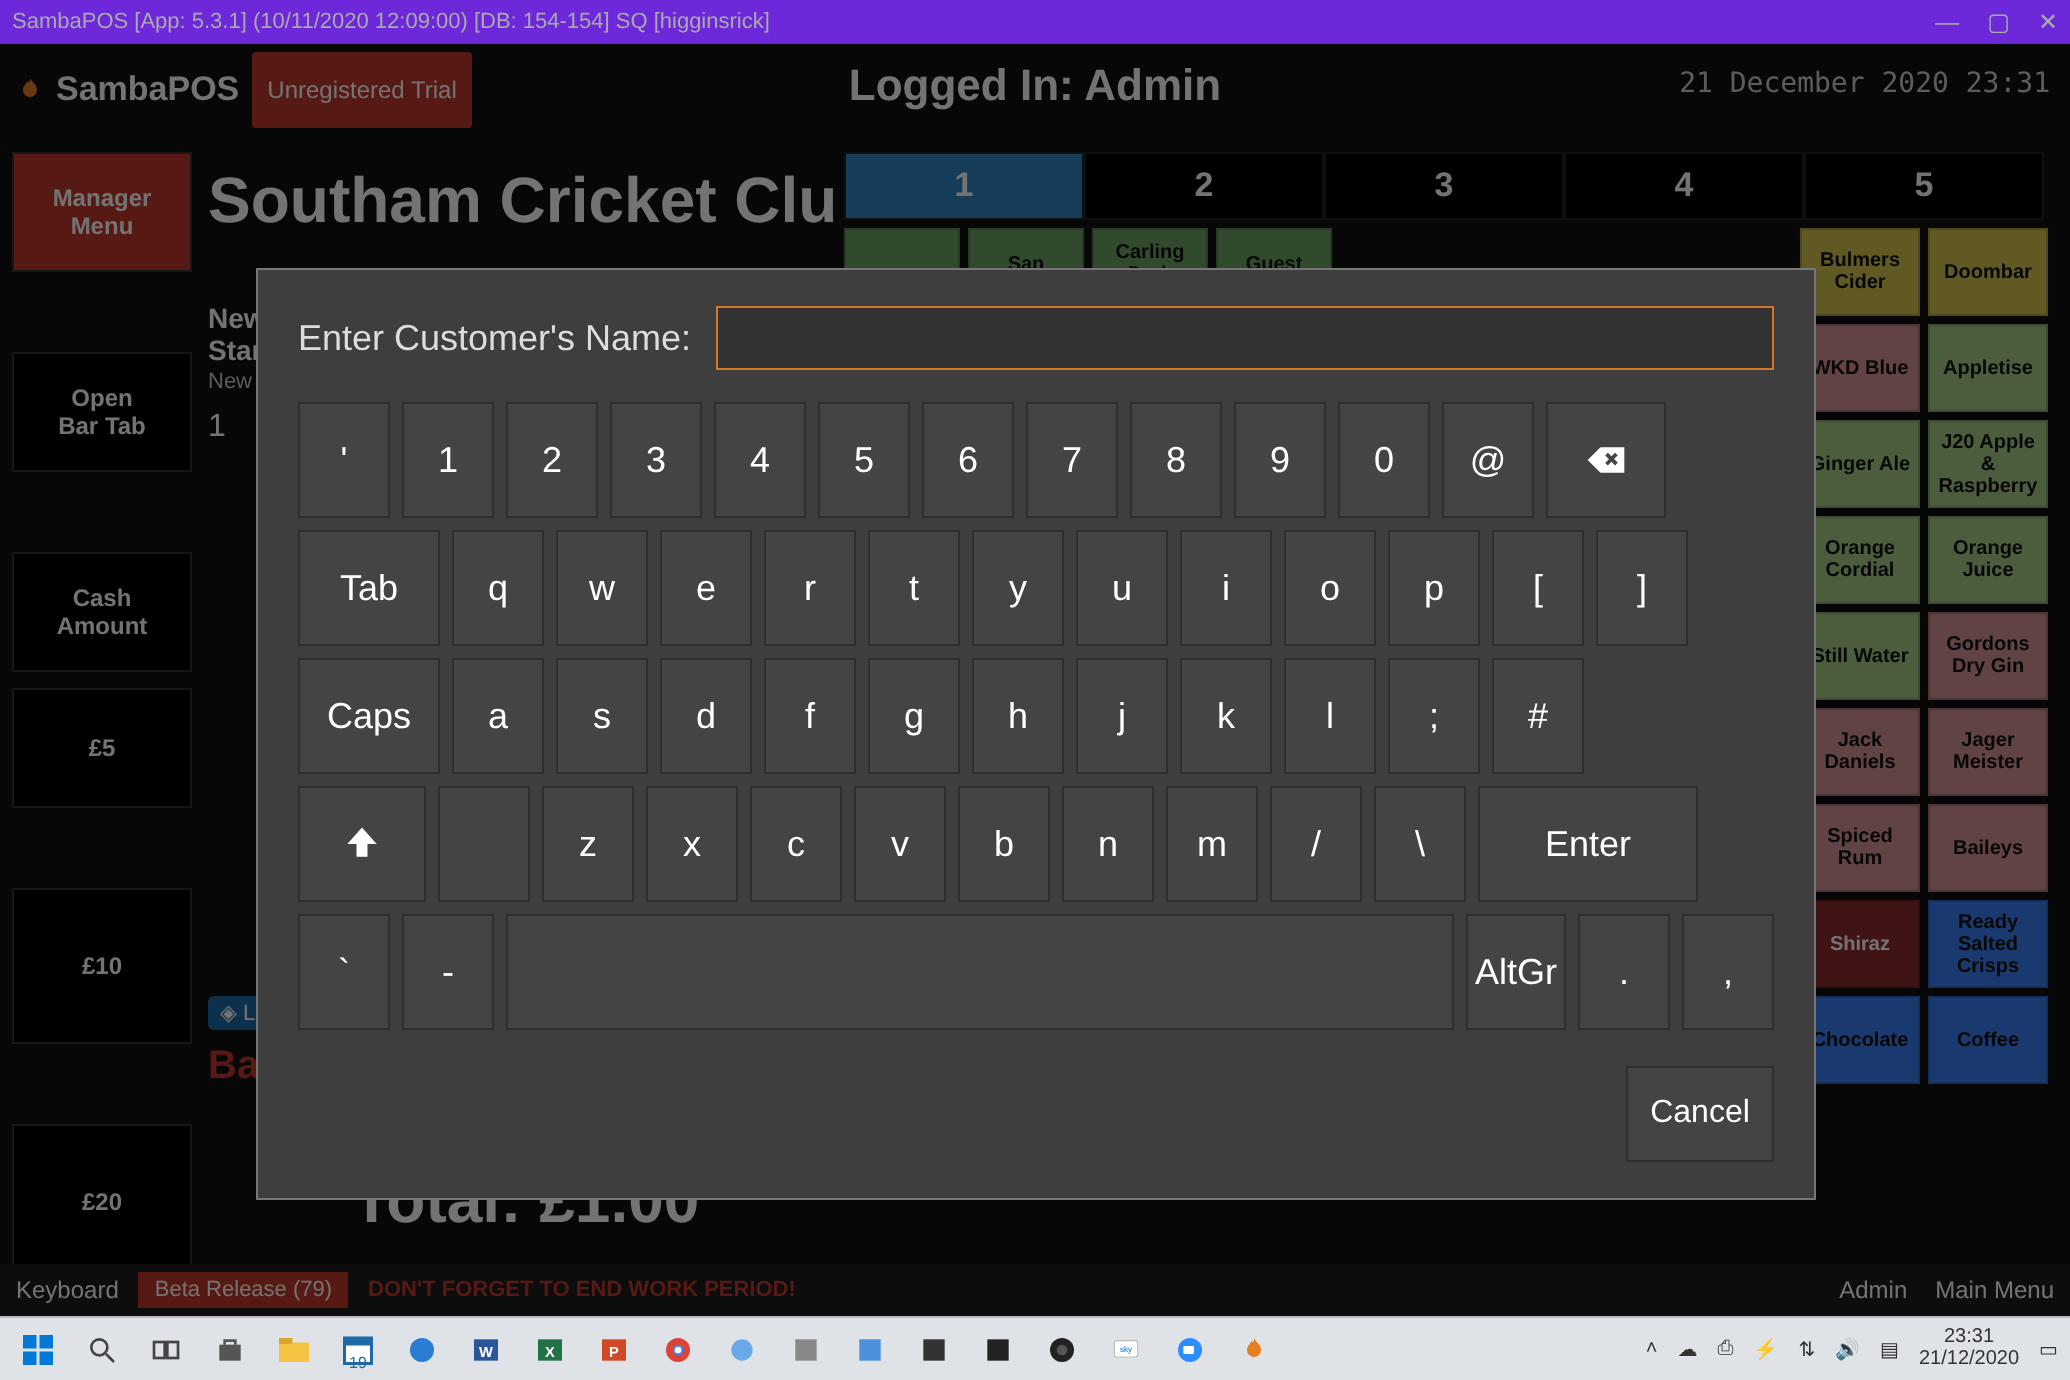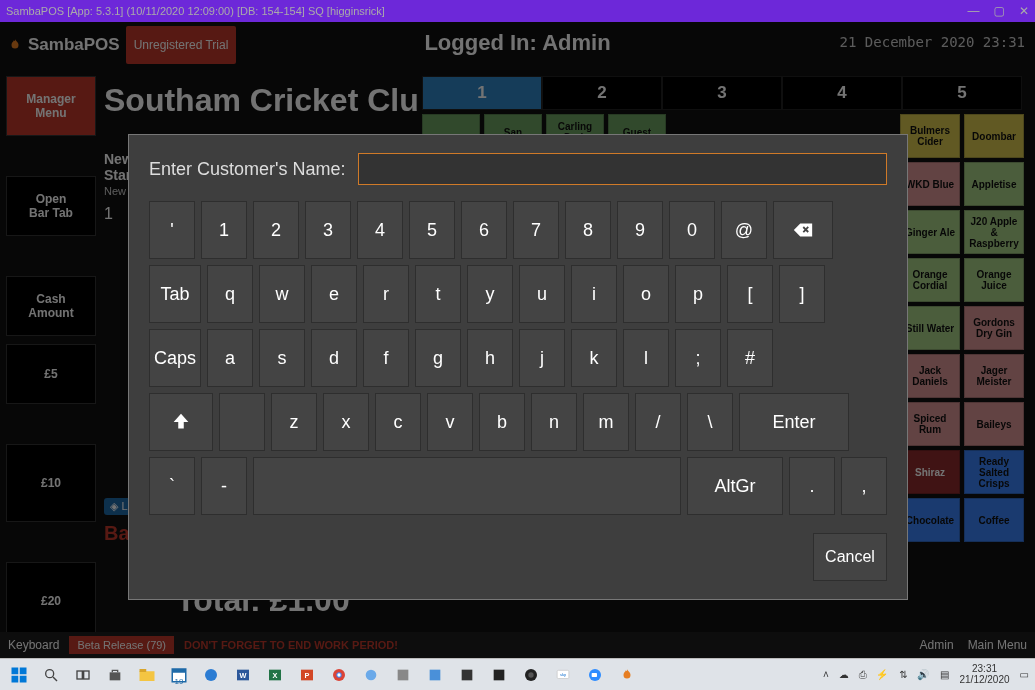--- a/index.html
+++ b/index.html
@@ -72,25 +72,25 @@
   .modal { position: absolute; left: 128px; top: 112px; width: 780px; height: 466px; background: #3e3e3e; border: 1px solid #777; padding: 18px 20px 16px; }
   .promptrow { display: flex; align-items: center; gap: 12px; }
   .prompt { font-size: 18px; color: #ddd; }
   .input { flex: 1; height: 32px; background: #333; border: 1px solid #d07a28; }
 
   .kbd { margin-top: 16px; display: flex; flex-direction: column; gap: 6px; }
   .krow { display: flex; gap: 6px; }
   .key { height: 58px; background: #444; color: #fff; font-size: 18px; display: flex; align-items: center; justify-content: center; border: 1px solid #2e2e2e; cursor: pointer; }
   .k-sm { width: 46px; }
   .k-bksp { width: 60px; }
-  .k-tab, .k-caps { width: 52px; }
+  .k-tab, .k-caps { width: 71px; }
   .k-enter { width: 110px; }
   .k-shift { width: 64px; }
   .k-space { flex: 1; }
-  .k-altgr { width: 96px; }
+  .k-altgr { width: 50px; }
   .key svg { width:22px; height:22px; }
 
   .cancel { position: absolute; right: 20px; bottom: 18px; width: 74px; height: 48px; background: #444; border: 1px solid #2e2e2e; color: #fff; font-size: 16px; display: flex; align-items: center; justify-content: center; cursor:pointer; }
 
   
   .taskbar { position: absolute; left:0; right:0; bottom:0; height: 32px; background:#dfe3e8; border-top:1px solid #bbb; display:flex; align-items:center; padding:0 6px; }
   .taskbar .ticon { width:26px; height:26px; margin-right:6px; display:flex; align-items:center; justify-content:center; }
   .taskbar .tray { margin-left:auto; display:flex; align-items:center; gap:10px; color:#333; font-size:10px; }
   .tray .clock { text-align:center; line-height:1.05; }
 

